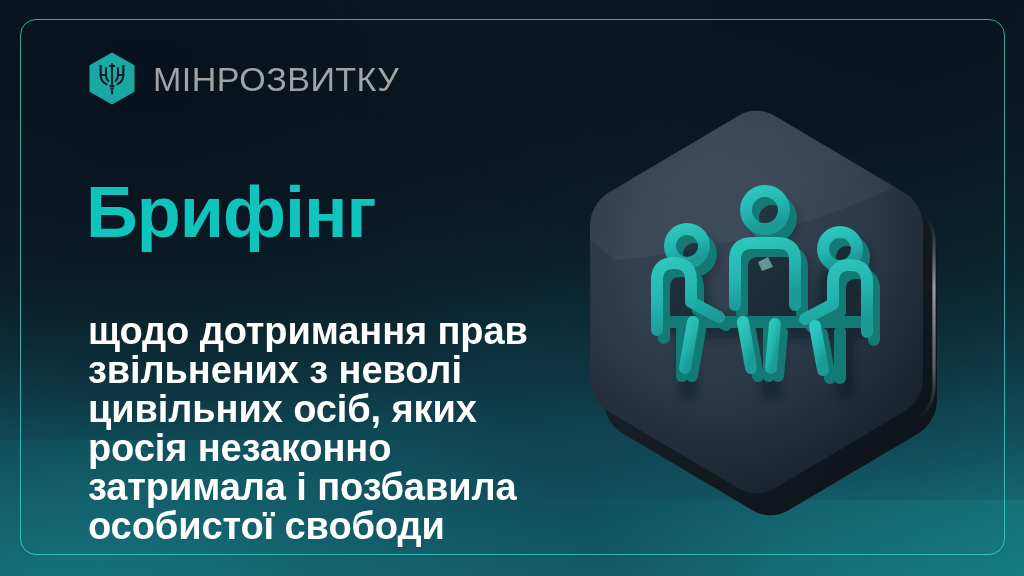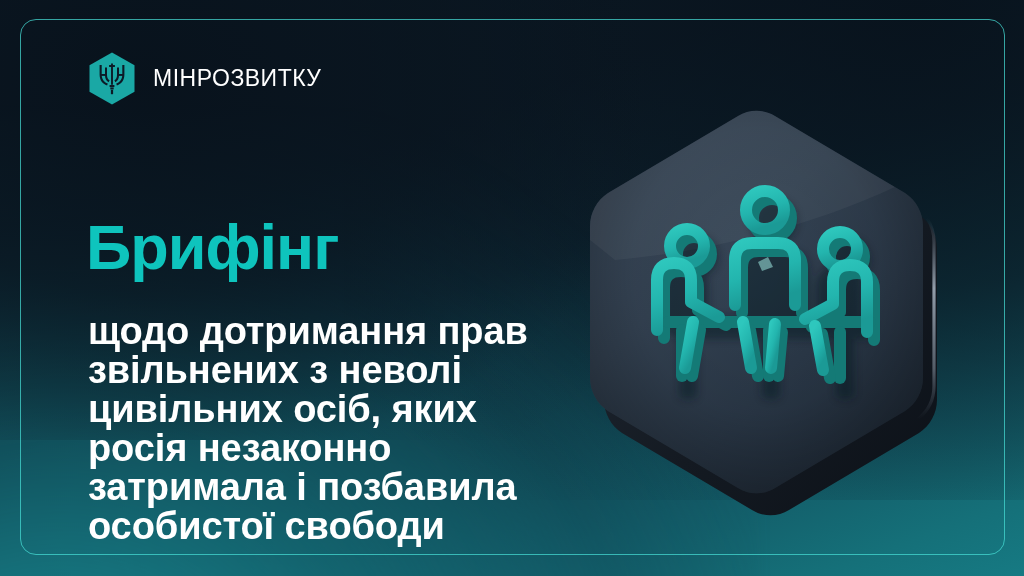--- a/index.html
+++ b/index.html
@@ -90,40 +90,39 @@
     gap: 17px;
   }
   .logo-mark {
     width: 48px;
     height: 53px;
     position: relative;
     flex: none;
   }
   .logo-mark svg { display: block; }
   .logo-word {
-    color: #ffffff;
-    font-size: 23px;
+    color: #a3a3a3;
+    font-size: 34px;
     font-weight: 400;
     letter-spacing: 0.5px;
     white-space: nowrap;
     line-height: 1;
   }
 
   
   .headline {
     position: absolute;
     left: 86px;
     top: 176px;
     color: #0ec4bd;
-    font-size: 63px;
+    font-size: 72px;
     font-weight: 700;
     letter-spacing: -1px;
     line-height: 1.0;
     white-space: nowrap;
-    margin-top: 40px;
   }
 
   
   .subtitle {
     position: absolute;
     left: 88px;
     top: 312px;
     width: 470px;
     color: #ffffff;
     font-size: 38px;

